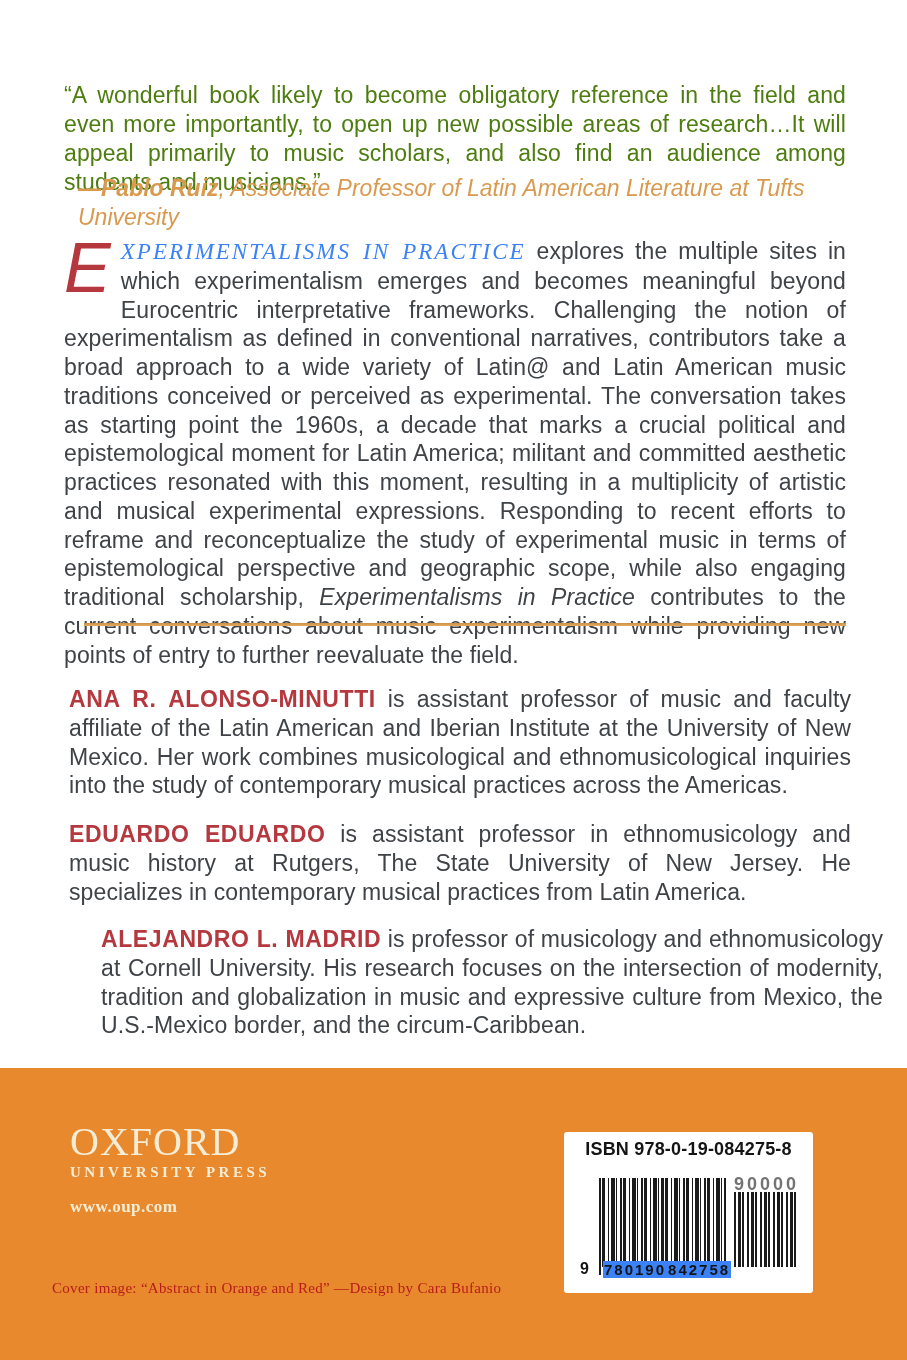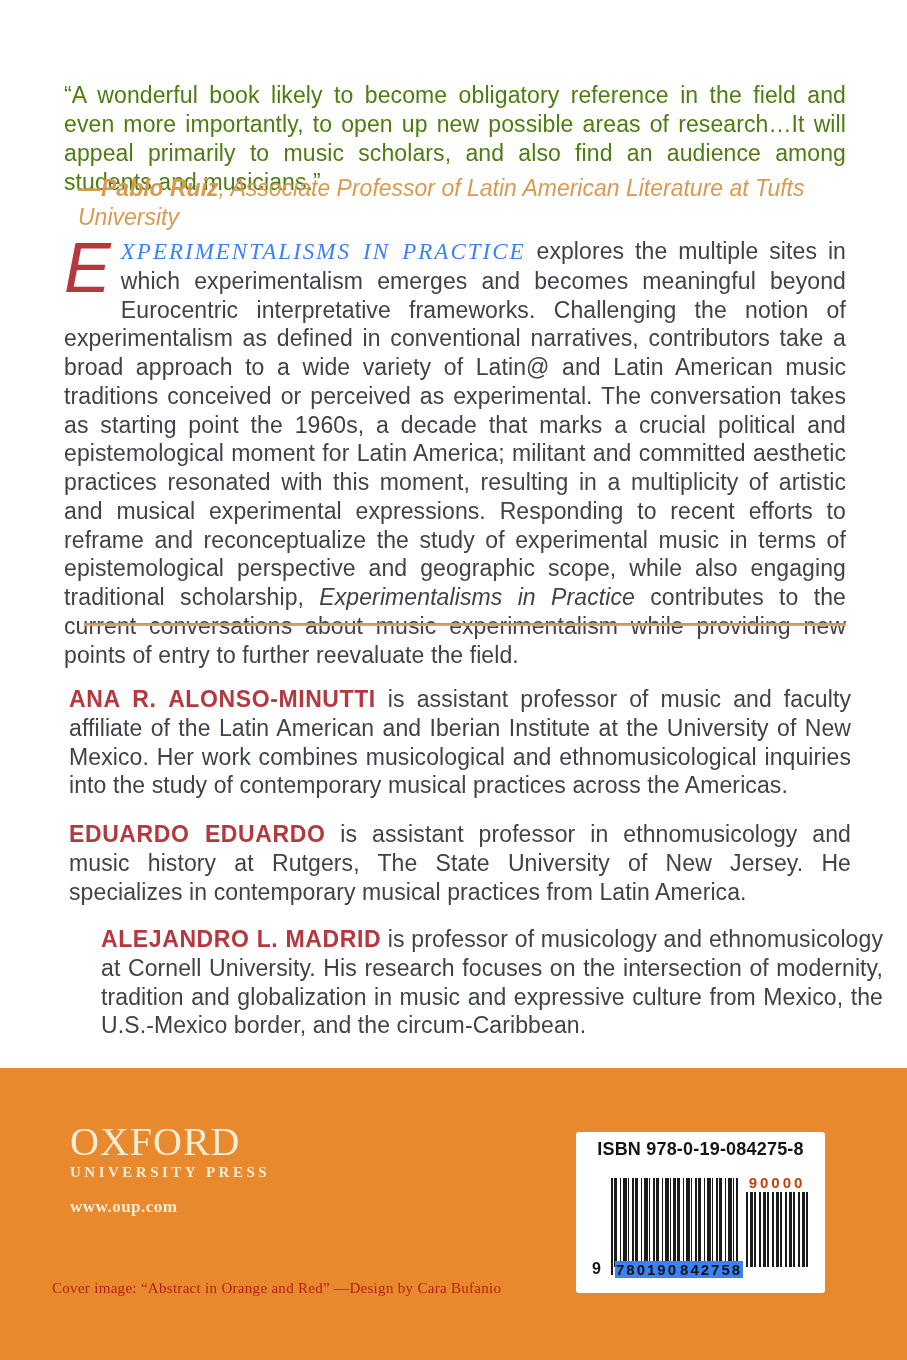--- a/index.html
+++ b/index.html
@@ -114,21 +114,21 @@
     left: 52px; top: 1280px;
     color: #b91c1c;
     font-family: "Liberation Serif", serif;
     font-size: 15px;
     letter-spacing: 0.3px;
   }
 
   
   .isbn-panel {
     position: absolute;
-    left: 576px; top: 1132px; width: 249px; height: 161px;
+    left: 564px; top: 1132px; width: 249px; height: 161px;
     background: #ffffff;
     border-radius: 3px;
   }
   .isbn-label {
     position: absolute;
     left: 0; top: 7px; width: 100%;
     text-align: center;
     color: #141414;
     font-size: 18px; font-weight: 700;
     letter-spacing: 0.2px;
@@ -161,21 +161,21 @@
     left: 39px; top: 129px; width: 119px;
     display: flex; justify-content: space-between;
     color: #141414; font-size: 15px; font-weight: 700;
     letter-spacing: 2px;
   }
   .digits-row span { background: #3b82f6; padding: 0 1px; }
   .addon-label {
     position: absolute;
     left: 170px; top: 42px; width: 62px;
     text-align: center;
-    color: #c2410c; font-size: 15px; font-weight: 700;
+    color: #737373; font-size: 18px; font-weight: 700;
     letter-spacing: 3px;
   }
   .bars-addon {
     position: absolute;
     left: 170px; top: 60px; width: 62px; height: 75px;
     background: repeating-linear-gradient(90deg,
       #1b1b1b 0 2px, #ffffff 2px 4px,
       #1b1b1b 4px 7px, #ffffff 7px 8px,
       #1b1b1b 8px 10px, #ffffff 10px 13px);
   }

